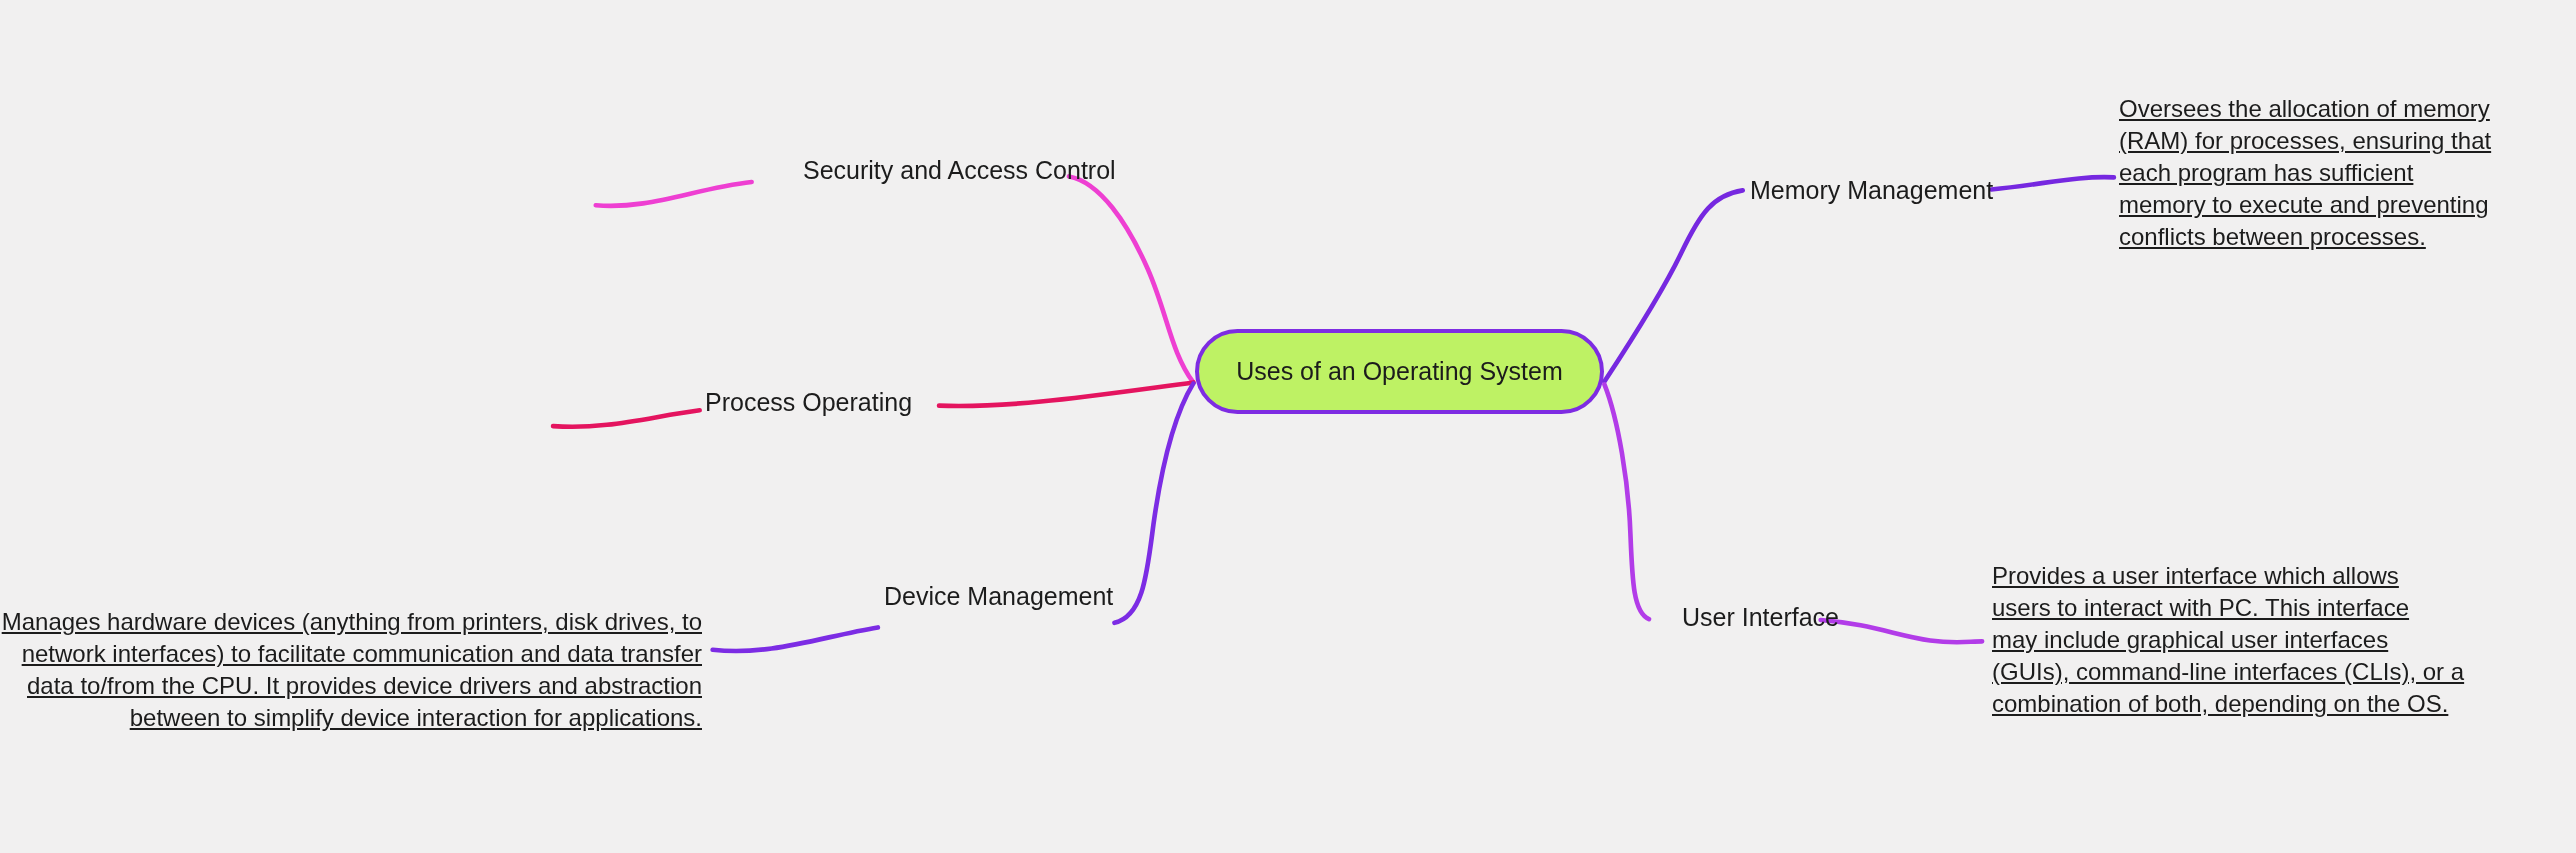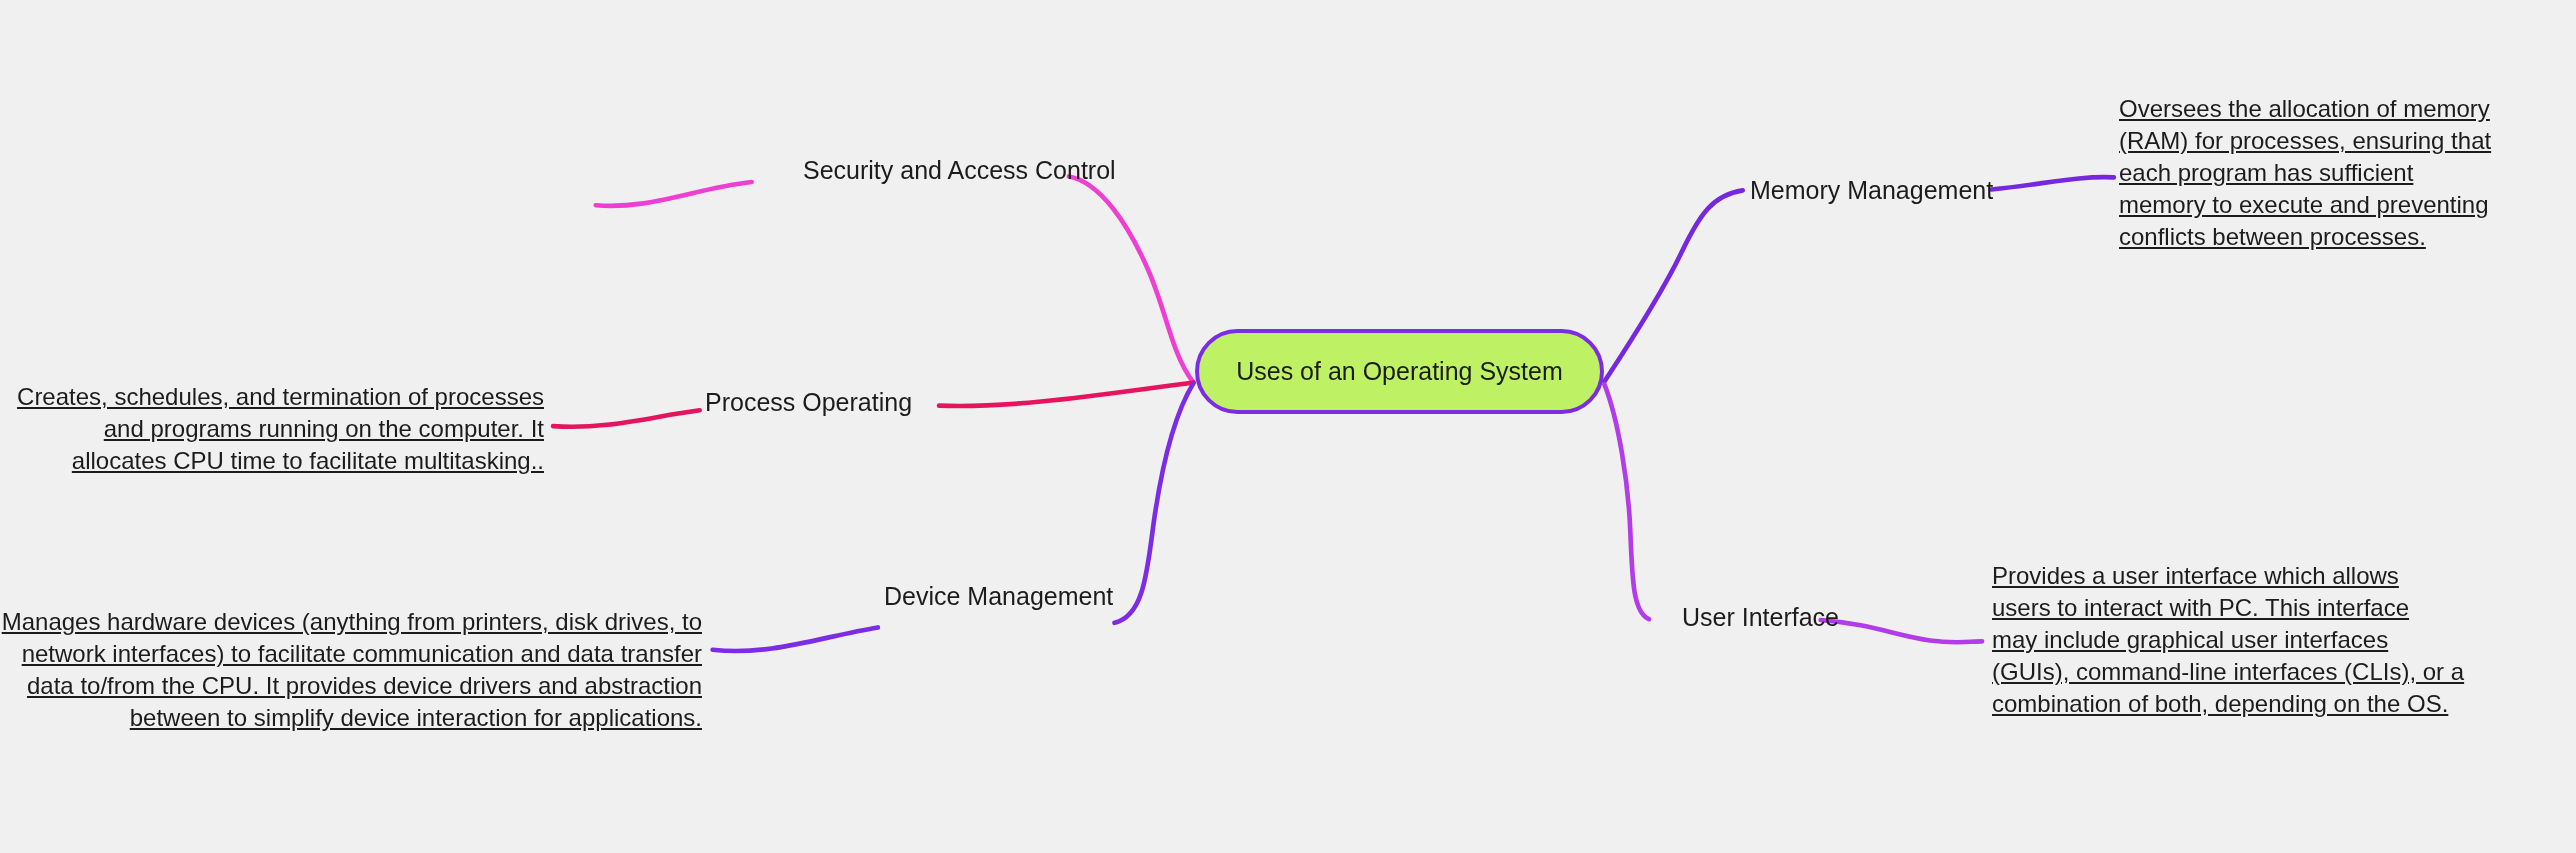--- a/index.html
+++ b/index.html
@@ -78,23 +78,20 @@
     <path d="M 1729 414 C 1744 452, 1755 520, 1757 575 C 1759 625, 1760 660, 1777 667" stroke="#b23ce8"></path>
     <path d="M 1962 668 C 2015 672, 2045 685, 2080 690 C 2108 694, 2122 691, 2136 691" stroke="#b23ce8"></path>
   </svg>
 
   <div class="root-node" style="border-color: rgb(126, 44, 226);">
     <span class="title">Uses of an Operating System</span>
   </div>
 
   <div class="branch-label" style="top:154px; left:764px;margin-left:39px;">Security and Access Control</div>
 
-  <div class="desc align-right" style="top:381px; right:2032px;">Creates, schedules, and termination of processes
-and programs running on the computer. It
-allocates CPU time to facilitate multitasking..</div>
   <div class="branch-label" style="top:386px; left:705px;">Process Operating</div>
 
   <div class="desc align-right" style="top:606px; right:1874px;">Manages hardware devices (anything from printers, disk drives, to
 network interfaces) to facilitate communication and data transfer
 data to/from the CPU. It provides device drivers and abstraction
 between to simplify device interaction for applications.</div>
   <div class="branch-label" style="top:580px; left:884px;">Device Management</div>
 
   <div class="branch-label" style="top:174px; left:1750px;">Memory Management</div>
   <div class="desc align-left" style="top:93px; left:2119px;">Oversees the allocation of memory

